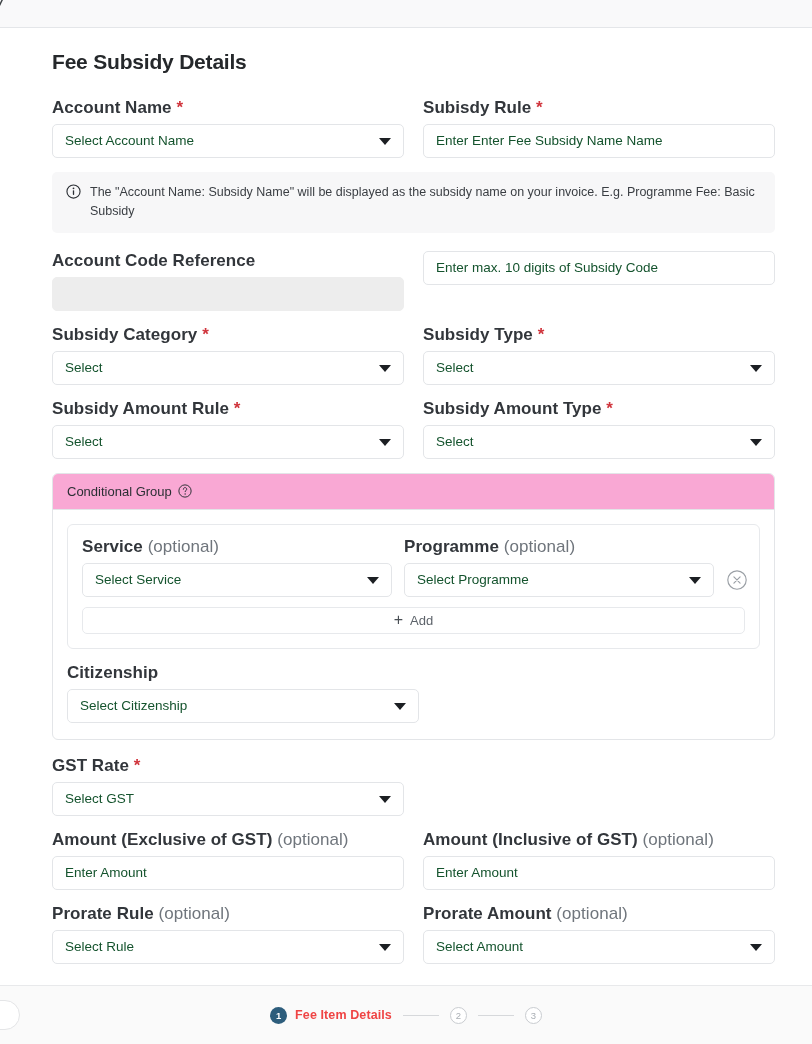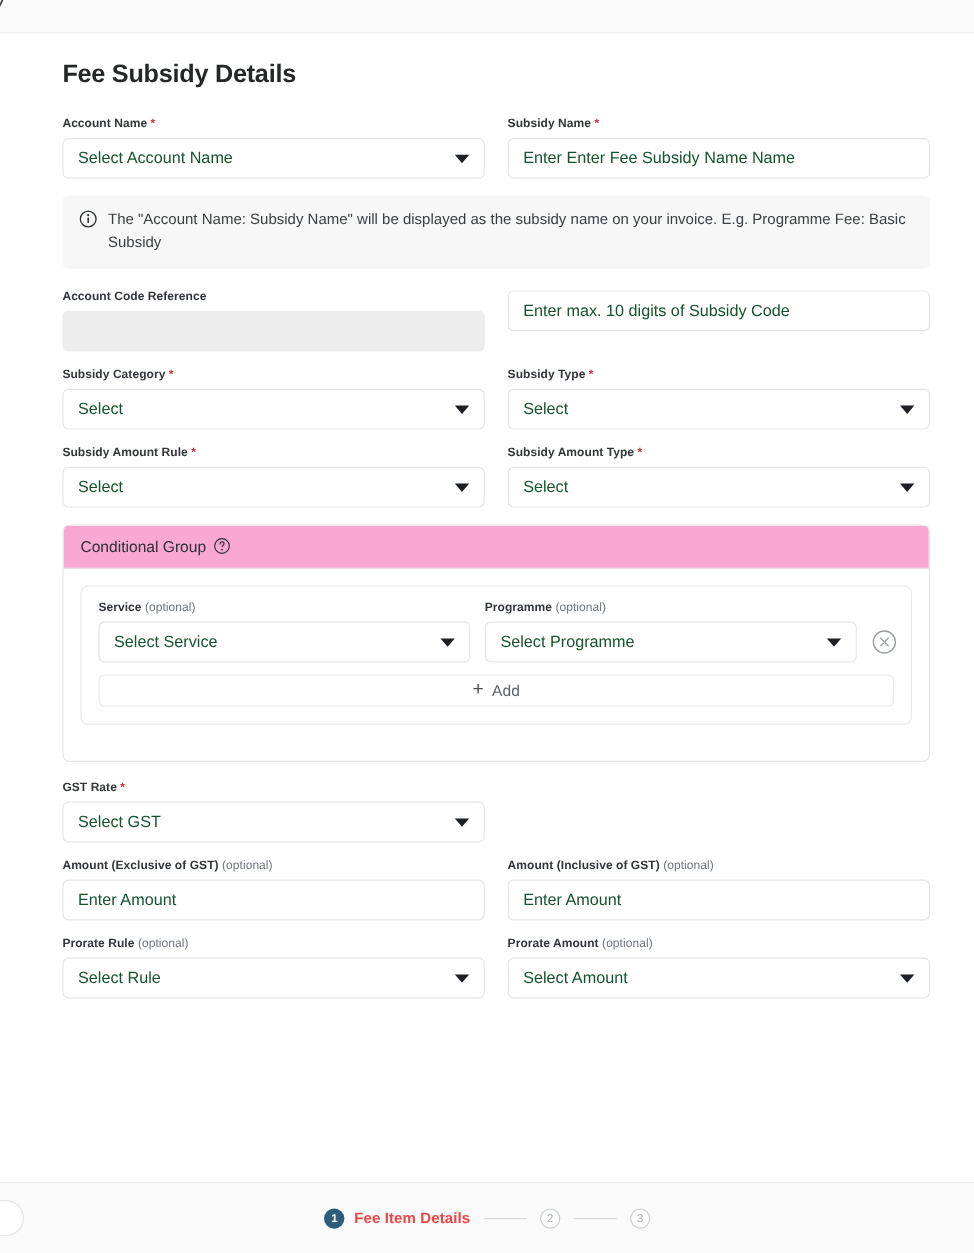--- a/index.html
+++ b/index.html
@@ -61,21 +61,21 @@
     margin-bottom: 14px;
   }
   .col {
     width: 352px;
     flex: 0 0 352px;
   }
   .col.right { margin-left: 19px; }
 
   label.fld-label {
     display: block;
-    font-size: 10px;
+    font-size: 17px;
     font-weight: 700;
     color: #32363b;
     margin-bottom: 6px;
     letter-spacing: 0.05px;
   }
   label.fld-label .req { color: #d0343c; font-weight: 700; }
   label.fld-label .opt {
     color: #6f757c; font-weight: 400;
   }
 
@@ -256,21 +256,21 @@
             <span>Account Name</span>
             <span class="req">*</span>
           </label>
           <div class="control">
             <span class="ph">Select Account Name</span>
             <span class="caret"></span>
           </div>
         </div>
         <div class="col right">
           <label class="fld-label">
-            <span>Subsidy Name</span>
+            <span>Subisdy Rule</span>
             <span class="req">*</span>
           </label>
           <div class="control">
             <span class="ph">Enter Enter Fee Subsidy Name Name</span>
           </div>
         </div>
       </div>
 
       <div class="info-banner">
         <svg class="info-icon" viewBox="0 0 16 16">
@@ -378,20 +378,27 @@
                 <circle cx="11" cy="11" r="9.2" fill="none" stroke="#9ba0a6" stroke-width="1.15"></circle>
                 <path d="M7.9 7.9 L14.1 14.1 M14.1 7.9 L7.9 14.1" stroke="#9ba0a6" stroke-width="1.15" stroke-linecap="round"></path>
               </svg>
             </div>
             <div class="add-btn">
               <span class="plus-glyph">+</span>
               <span>Add</span>
             </div>
           </div>
 
+          <div class="citizenship-wrap">
+            <label class="fld-label">Citizenship</label>
+            <div class="control">
+              <span class="ph">Select Citizenship</span>
+              <span class="caret"></span>
+            </div>
+          </div>
 
         </div>
       </div>
 
       <div class="row">
         <div class="col">
           <label class="fld-label">
             <span>GST Rate</span>
             <span class="req">*</span>
           </label>

